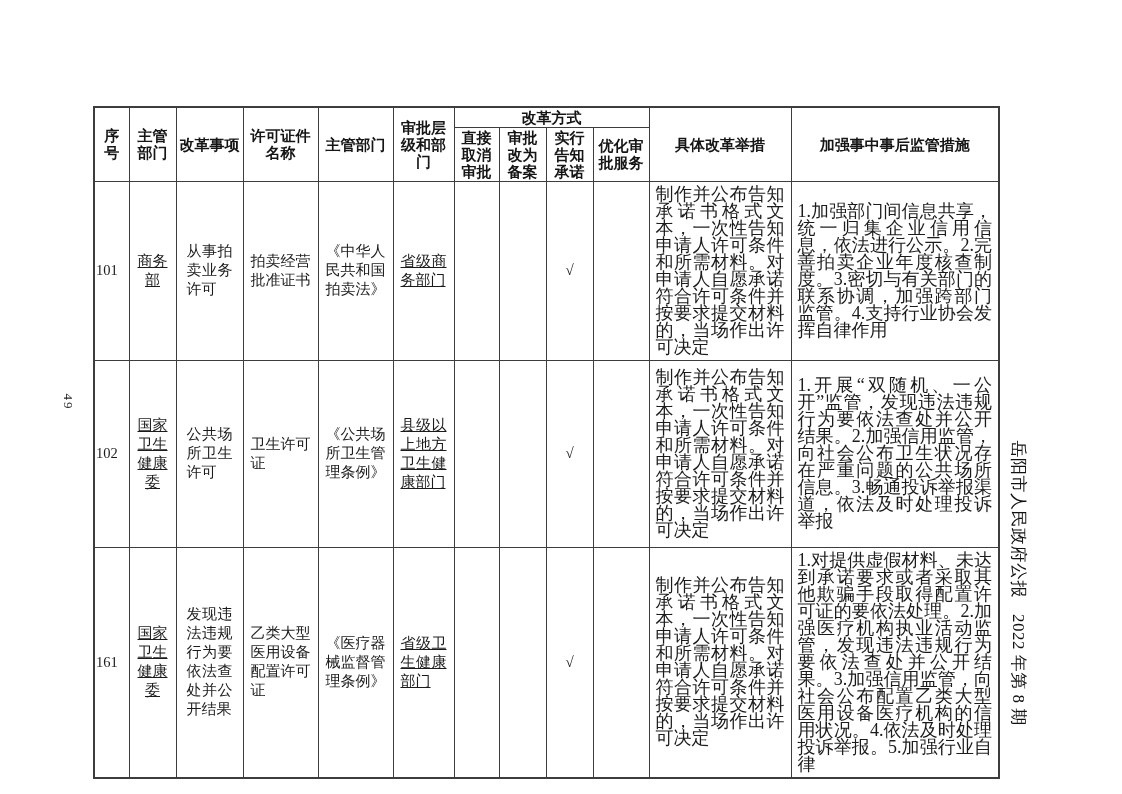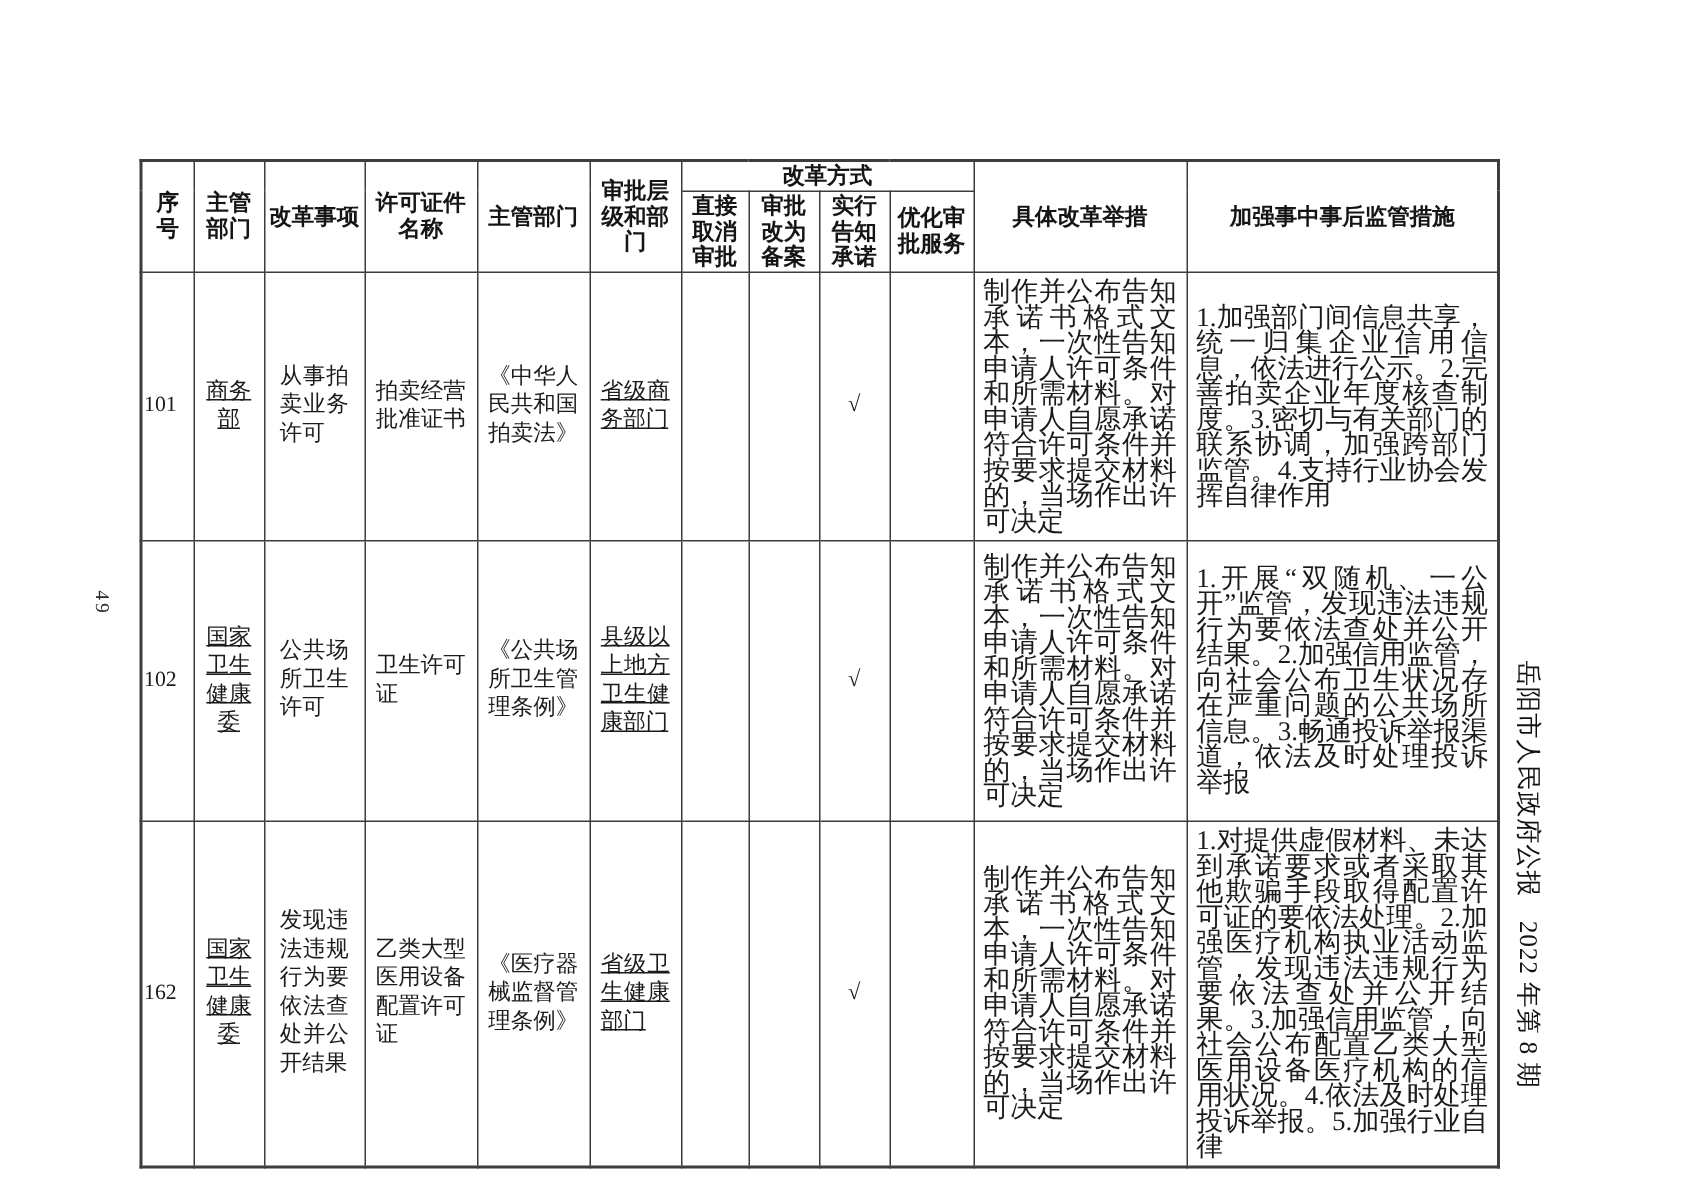--- a/index.html
+++ b/index.html
@@ -164,21 +164,21 @@
         <td class="jl p-basis">《公共场所卫生管理条例》</td>
         <td class="jl p-level">县级以上地方卫生健康部门</td>
         <td class="chk"></td>
         <td class="chk"></td>
         <td class="chk">√</td>
         <td class="chk"></td>
         <td class="longtext">制作并公布告知承诺书格式文本，一次性告知申请人许可条件和所需材料。对申请人自愿承诺符合许可条件并按要求提交材料的，当场作出许可决定</td>
         <td class="longtext">1.开展“双随机、一公开”监管，发现违法违规行为要依法查处并公开结果。2.加强信用监管，向社会公布卫生状况存在严重问题的公共场所信息。3.畅通投诉举报渠道，依法及时处理投诉举报</td>
       </tr>
       <tr class="r103">
-        <td class="seq">162</td>
+        <td class="seq">161</td>
         <td class="jc p-dept">国家卫生健康委</td>
         <td class="jl p-item">发现违法违规行为要依法查处并公开结果</td>
         <td class="jl p-lic">乙类大型医用设备配置许可证</td>
         <td class="jl p-basis">《医疗器械监督管理条例》</td>
         <td class="jl p-level">省级卫生健康部门</td>
         <td class="chk"></td>
         <td class="chk"></td>
         <td class="chk">√</td>
         <td class="chk"></td>
         <td class="longtext">制作并公布告知承诺书格式文本，一次性告知申请人许可条件和所需材料。对申请人自愿承诺符合许可条件并按要求提交材料的，当场作出许可决定</td>

